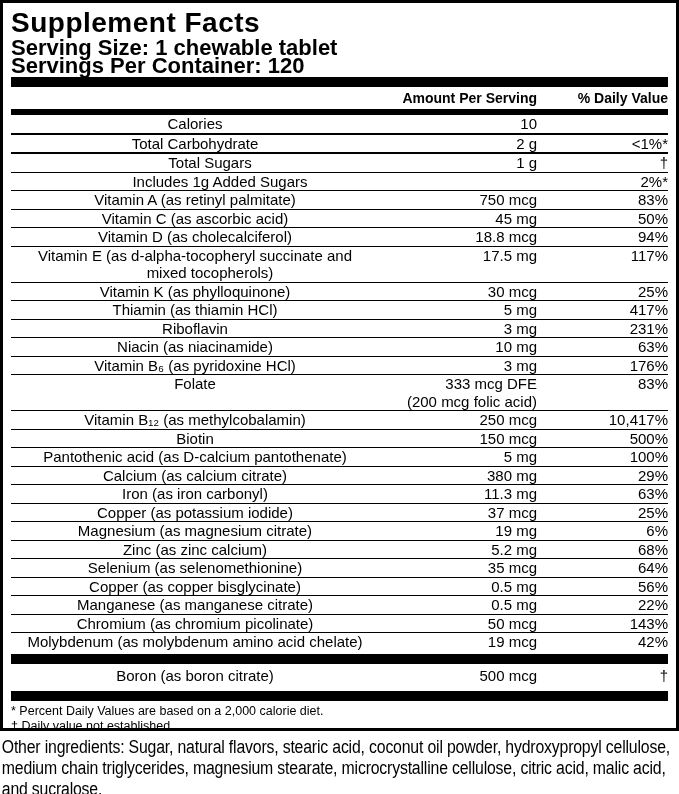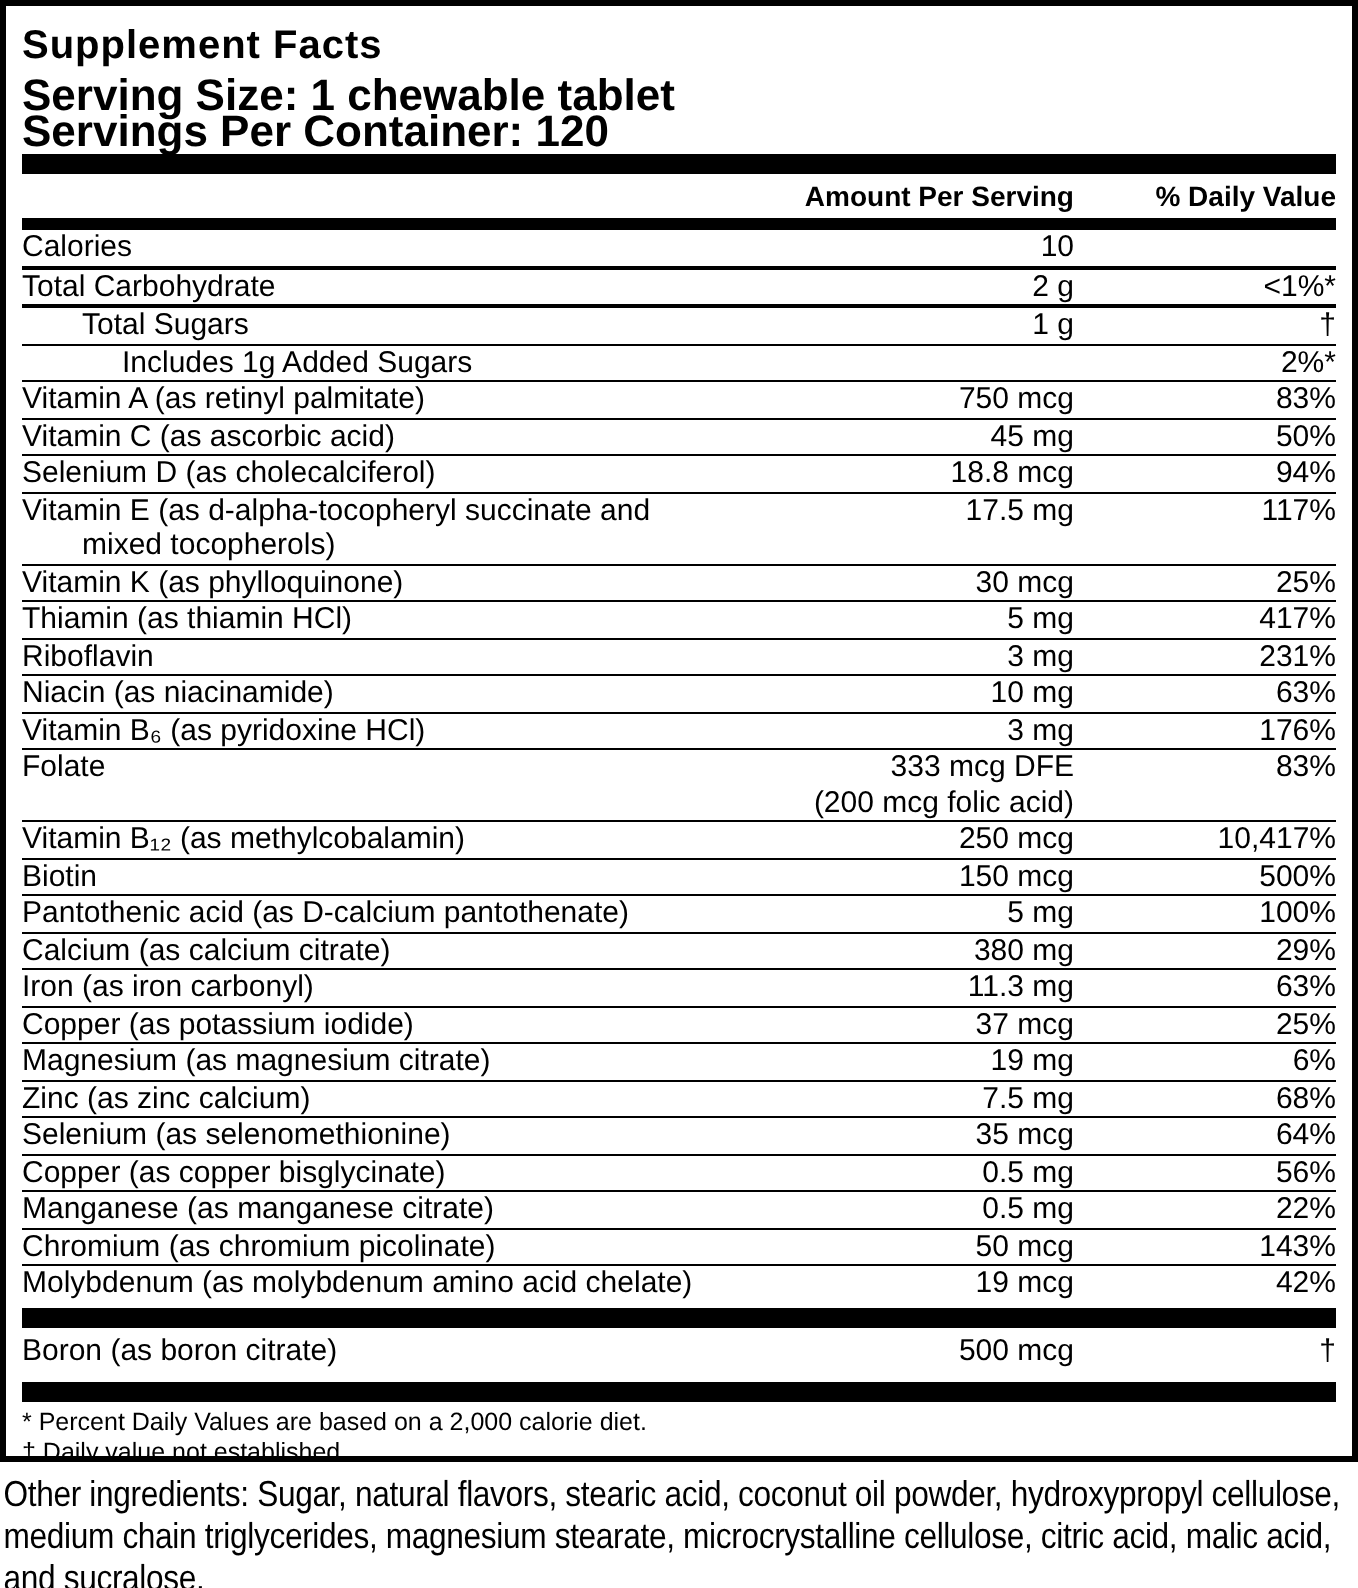--- a/index.html
+++ b/index.html
@@ -8,26 +8,26 @@
     font-family:"Liberation Sans","DejaVu Sans",sans-serif;
     color:#000;
     -webkit-font-smoothing:antialiased;
   }
   .label-box{
     box-sizing:border-box;width:679px;height:731px;
     border:3px solid #000;
     padding:4px 8px 2px 8px;
     overflow:hidden;background:#fff;
   }
-  .title{font-size:20px;font-weight:bold;letter-spacing:.5px;line-height:32px;}
+  .title{font-size:28px;font-weight:bold;letter-spacing:.5px;line-height:32px;}
   .serving{font-size:22px;line-height:17.5px;font-weight:bold;}
   .bar{background:#000;height:10px;margin:3px 0 0 0;}
   .bar-thin{background:#000;height:6px;margin:2px 0 0 0;}
   .colhead{display:flex;font-weight:bold;font-size:14px;padding:3px 0 1px 0;align-items:baseline;}
-  .c-name{flex:1;min-width:0;}
+  .c-name{flex:1;min-width:0;text-align:center;}
   .c-amt{width:158px;text-align:right;flex:none;}
   .c-dv{width:119px;text-align:right;flex:none;margin-left:12px;}
   .row{display:flex;border-bottom:1px solid #000;font-size:15px;line-height:17.5px;align-items:flex-start;padding:0;}
   .row.heavy{border-bottom-width:2px;}
   .row.no-border{border-bottom:none;}
   .ind1{padding-left:30px;}
   .ind2{padding-left:50px;}
   .line2{padding-left:30px;}
   .boron-row{display:flex;font-size:15px;line-height:18px;padding:3px 0 3px 0;align-items:flex-start;}
   .footnotes{font-size:12.5px;line-height:15px;padding-top:3px;}
@@ -105,21 +105,21 @@
         <div class="c-name">
           <div>Vitamin C (as ascorbic acid)</div>
         </div>
         <div class="c-amt">
           <div>45 mg</div>
         </div>
         <div class="c-dv">50%</div>
       </div>
       <div class="row">
         <div class="c-name">
-          <div>Selenium D (as cholecalciferol)</div>
+          <div>Vitamin D (as cholecalciferol)</div>
         </div>
         <div class="c-amt">
           <div>18.8 mcg</div>
         </div>
         <div class="c-dv">94%</div>
       </div>
       <div class="row">
         <div class="c-name">
           <div>Vitamin E (as d-alpha-tocopheryl succinate and</div>
           <div class="line2">mixed tocopherols)</div>
@@ -245,21 +245,21 @@
         <div class="c-amt">
           <div>19 mg</div>
         </div>
         <div class="c-dv">6%</div>
       </div>
       <div class="row">
         <div class="c-name">
           <div>Zinc (as zinc calcium)</div>
         </div>
         <div class="c-amt">
-          <div>7.5 mg</div>
+          <div>5.2 mg</div>
         </div>
         <div class="c-dv">68%</div>
       </div>
       <div class="row">
         <div class="c-name">
           <div>Selenium (as selenomethionine)</div>
         </div>
         <div class="c-amt">
           <div>35 mcg</div>
         </div>

